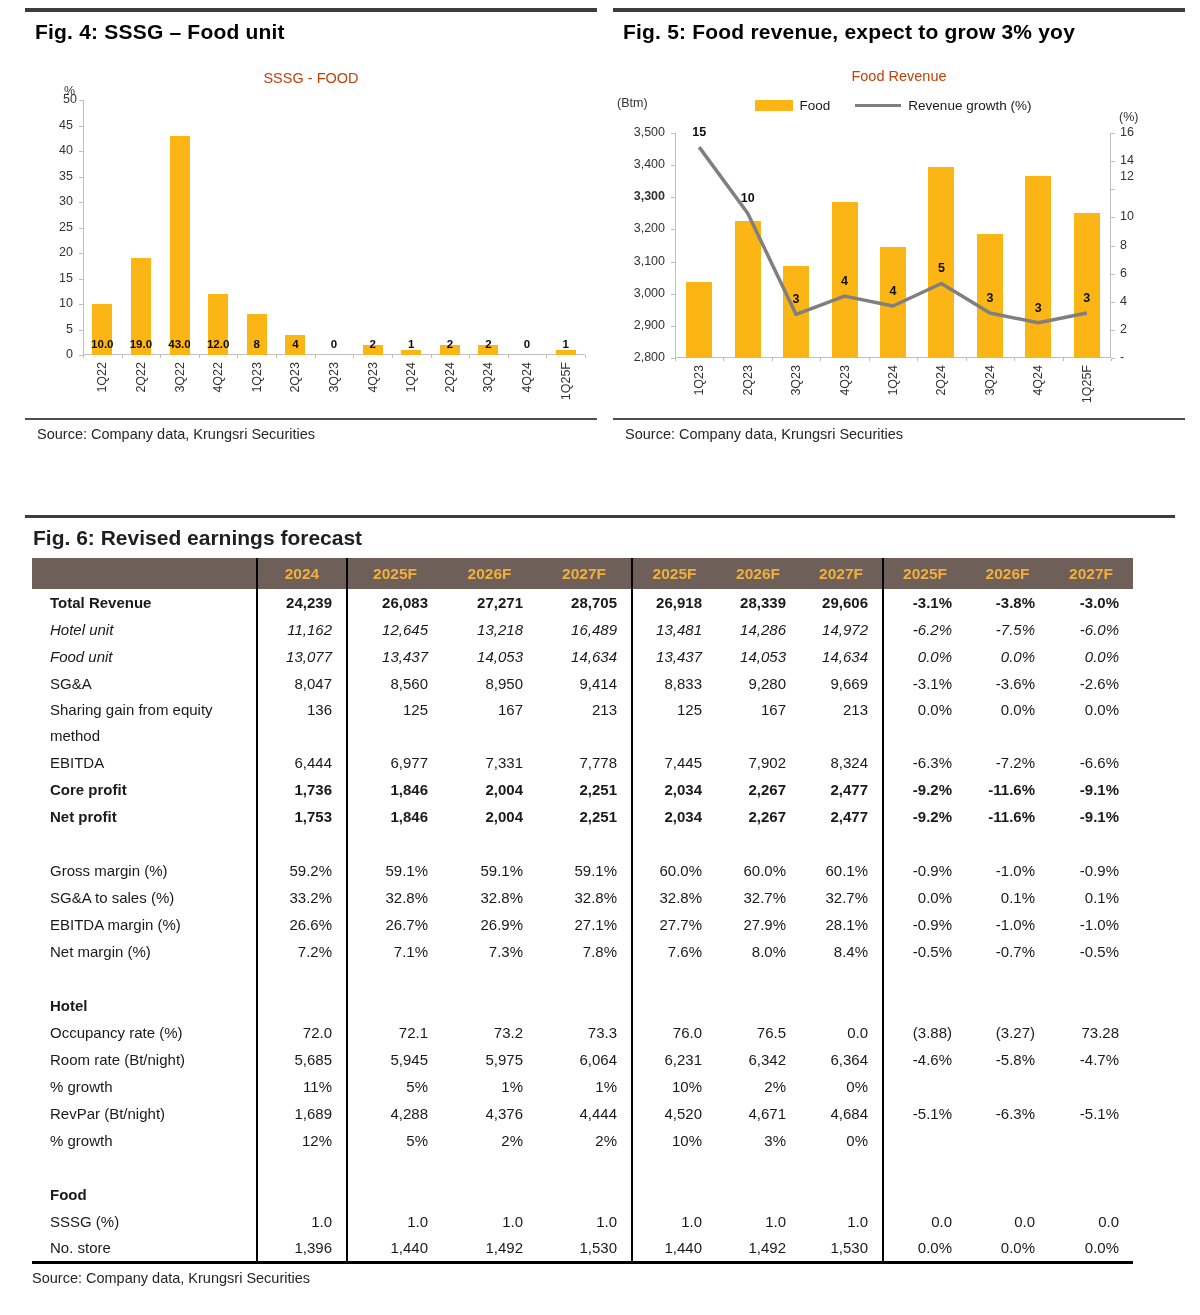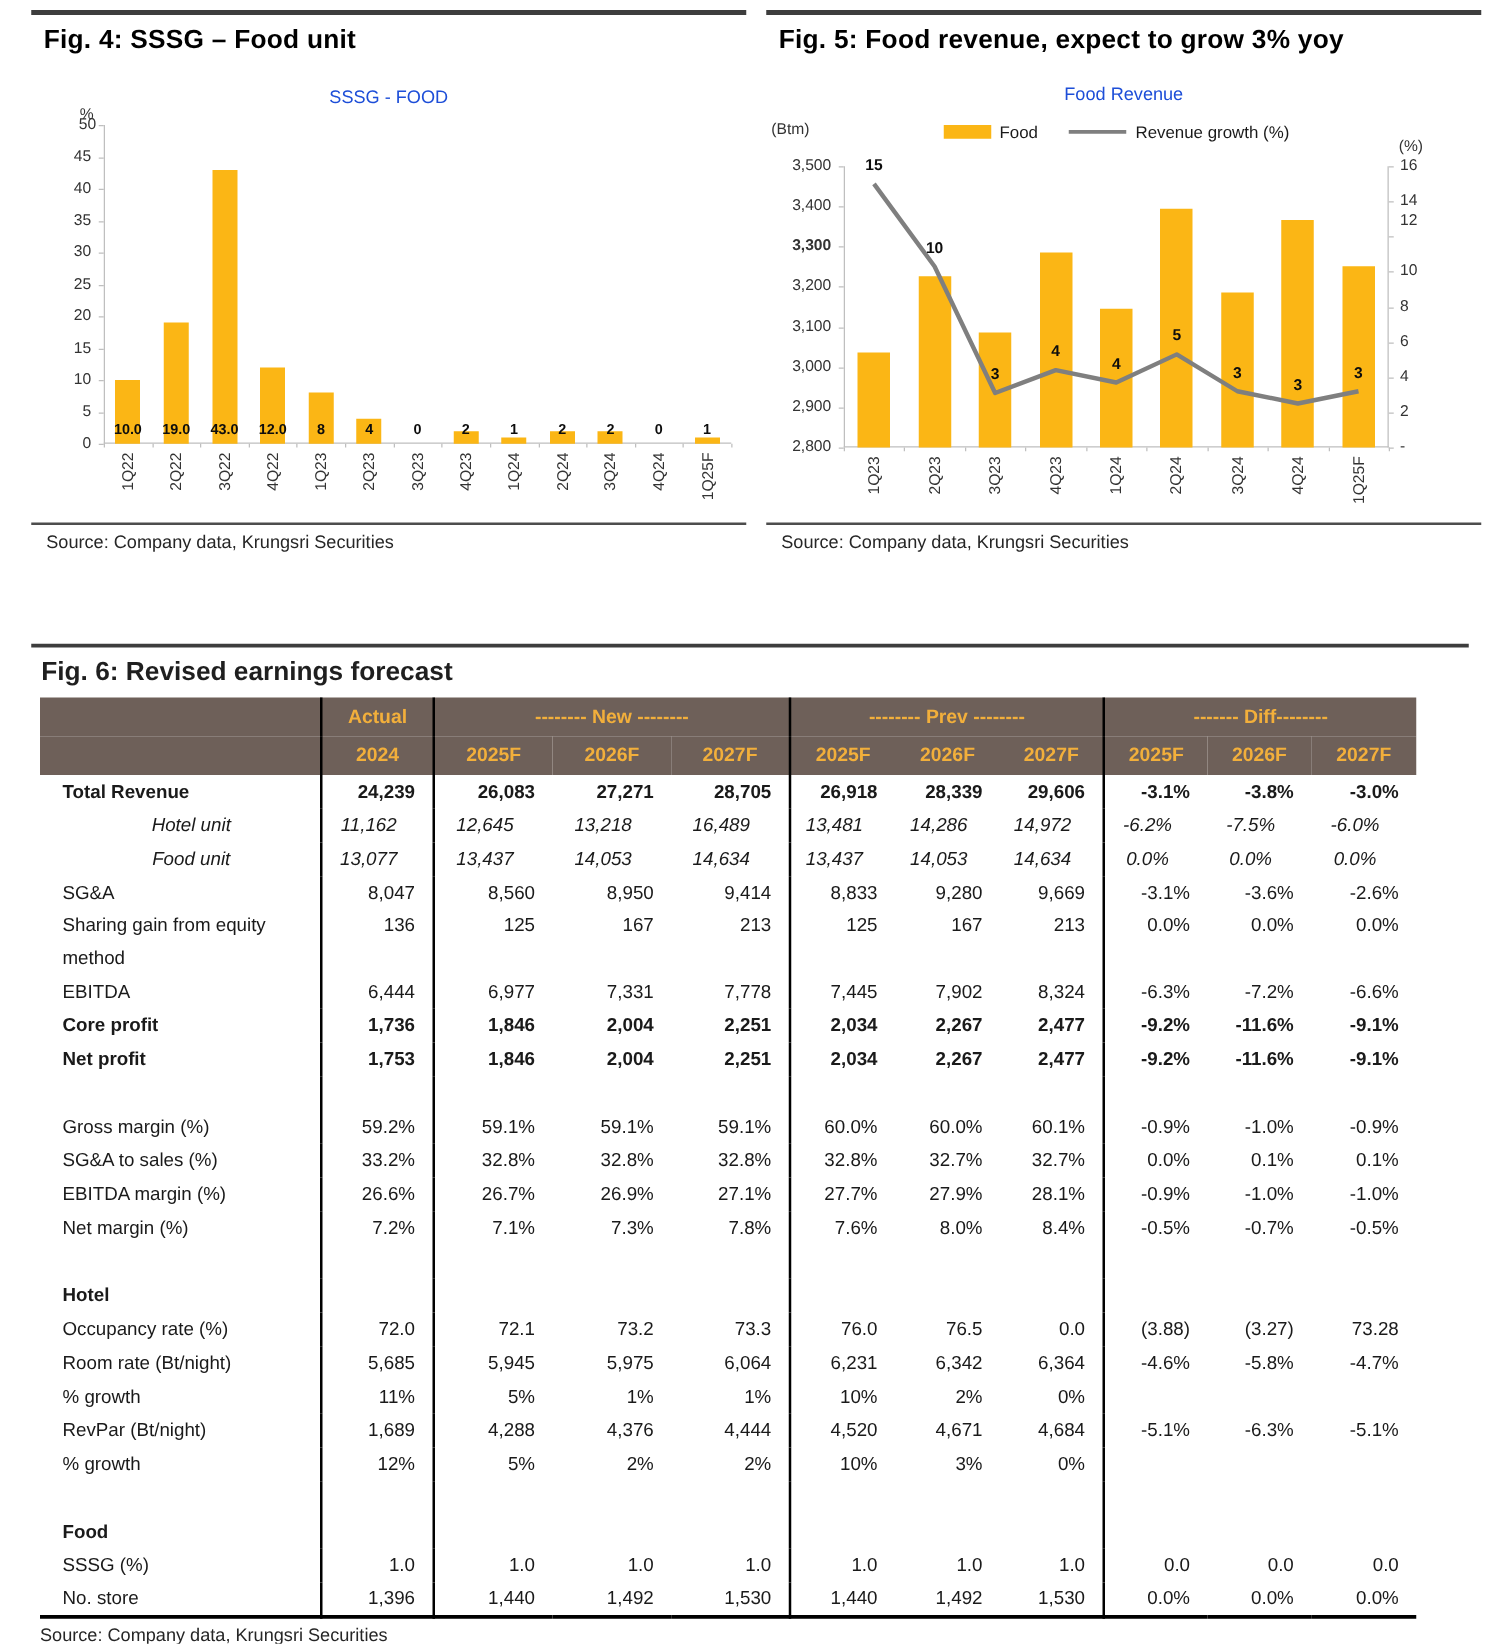--- a/index.html
+++ b/index.html
@@ -10,21 +10,21 @@
   .panel { position: absolute; top: 8px; width: 572px; height: 448px; }
   #fig4-panel { left: 25px; }
   #fig5-panel { left: 613px; }
   .topline { position: absolute; left: 0; top: 0; width: 100%; height: 4px; background: #3d3d3d; }
   .fig-title { position: absolute; left: 10px; top: 12px; font-size: 21px; font-weight: bold; color: #000000; letter-spacing: 0.2px; white-space: nowrap; }
   .chart { position: absolute; left: 0; top: 52px; width: 572px; height: 352px; }
   .divider { position: absolute; left: 0; top: 410px; width: 100%; height: 2px; background: #4d4d4d; }
   .source { position: absolute; left: 12px; top: 418px; font-size: 14.5px; color: #262626; }
 
   
-  .chart-title { position: absolute; left: 0; width: 100%; text-align: center; font-size: 14.5px; color: #1d4ed8; }
+  .chart-title { position: absolute; left: 0; width: 100%; text-align: center; font-size: 14.5px; color: #c2410c; }
   .plotbox { position: absolute; border-left: 1px solid #bfbfbf; border-bottom: 1px solid #bfbfbf; }
   .plotbox.rt { border-right: 1px solid #bfbfbf; }
   .ytick { position: absolute; text-align: right; font-size: 12.5px; color: #333; }
   .ytick.l { text-align: left; }
   .tick { position: absolute; background: #bfbfbf; }
   .unit { position: absolute; font-size: 12.5px; color: #333; }
   .bar { position: absolute; }
   .blab { position: absolute; text-align: center; font-weight: bold; font-size: 11.5px; color: #0d0d0d; }
   .llab { position: absolute; text-align: center; font-weight: bold; font-size: 12.5px; color: #0d0d0d; }
   .xlab { position: absolute; white-space: nowrap; transform: rotate(-90deg) translateX(-100%); transform-origin: 0 0; font-size: 12.5px; color: #333; }
@@ -34,21 +34,21 @@
 
   
   #fig6-section { position: absolute; left: 25px; top: 515px; width: 1150px; }
   #fig6-topline { position: relative; width: 1150px; height: 3px; background: #3d3d3d; }
   #fig6-title { margin: 8px 0 8px 8px; font-size: 21px; font-weight: bold; color: #1f1f1f; }
   #forecast-table { border-collapse: collapse; table-layout: fixed; width: 1101px; margin-left: 7px; border-bottom: 3px solid #000; }
   #forecast-table th { height: 31px; font-size: 15.5px; font-weight: bold; text-align: center; padding: 0; }
   #forecast-table td { height: 27px; font-size: 15px; text-align: right; padding: 0 14px 0 0; white-space: nowrap; vertical-align: middle; }
   #forecast-table td.lbl { text-align: left; padding: 0 0 0 18px; }
   #forecast-table tr.bold td { font-weight: bold; }
-  #forecast-table tr.italic td { font-style: italic; text-align: center; }
+  #forecast-table tr.italic td { font-style: italic; }
   #forecast-table tr.section td { font-weight: bold; margin-top: 16px; }
   #forecast-table .sep { border-left: 2px solid #000; }
   #forecast-table tr.wrap td { height: 52px; vertical-align: top; line-height: 26px; }
   #forecast-table tr.wrap td.lbl { white-space: normal; }
   #fig6-source { margin: 6px 0 0 7px; font-size: 14.5px; color: #262626; }
 </style>
 </head>
 <body>
 
 <div class="page">
@@ -244,27 +244,20 @@
           <col style="width: 84px;">
           <col style="width: 84px;">
           <col style="width: 83px;">
           <col style="width: 83px;">
           <col style="width: 83px;">
           <col style="width: 84px;">
         </colgroup>
         <thead>
           <tr>
             <th style="background: rgb(110, 96, 89); color: rgb(242, 175, 59);"></th>
-            <th class="sep" style="background: rgb(110, 96, 89); color: rgb(242, 175, 59);">Actual</th>
-            <th colspan="3" class="sep" style="background: rgb(110, 96, 89); color: rgb(242, 175, 59);">-------- New --------</th>
-            <th colspan="3" class="sep" style="background: rgb(110, 96, 89); color: rgb(242, 175, 59);">-------- Prev --------</th>
-            <th colspan="3" class="sep" style="background: rgb(110, 96, 89); color: rgb(242, 175, 59);">------- Diff--------</th>
-          </tr>
-          <tr>
-            <th style="background: rgb(110, 96, 89); color: rgb(242, 175, 59);"></th>
             <th class="sep" style="background: rgb(110, 96, 89); color: rgb(242, 175, 59);">2024</th>
             <th class="sep" style="background: rgb(110, 96, 89); color: rgb(242, 175, 59);">2025F</th>
             <th style="background: rgb(110, 96, 89); color: rgb(242, 175, 59);">2026F</th>
             <th style="background: rgb(110, 96, 89); color: rgb(242, 175, 59);">2027F</th>
             <th class="sep" style="background: rgb(110, 96, 89); color: rgb(242, 175, 59);">2025F</th>
             <th style="background: rgb(110, 96, 89); color: rgb(242, 175, 59);">2026F</th>
             <th style="background: rgb(110, 96, 89); color: rgb(242, 175, 59);">2027F</th>
             <th class="sep" style="background: rgb(110, 96, 89); color: rgb(242, 175, 59);">2025F</th>
             <th style="background: rgb(110, 96, 89); color: rgb(242, 175, 59);">2026F</th>
             <th style="background: rgb(110, 96, 89); color: rgb(242, 175, 59);">2027F</th>

